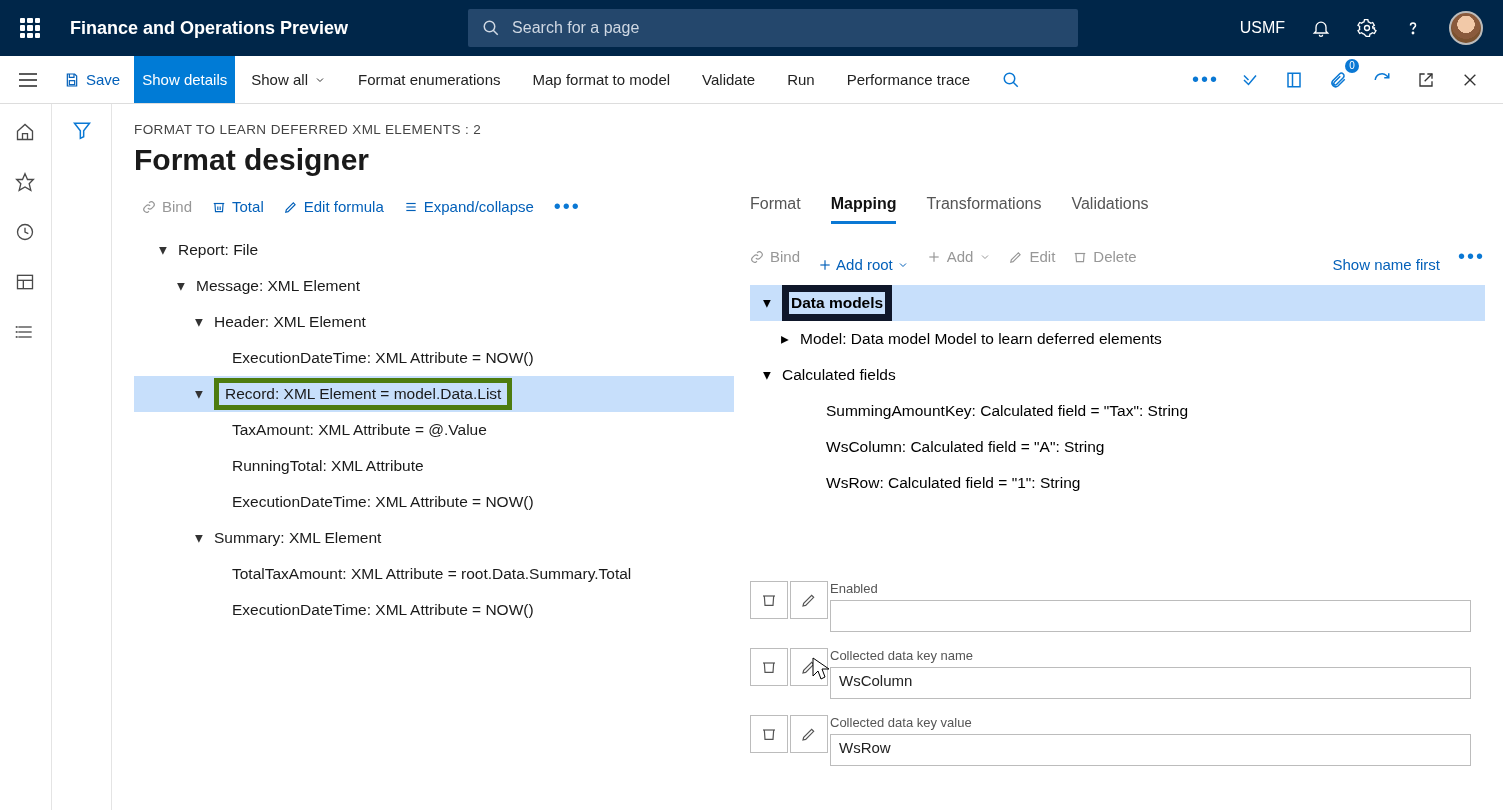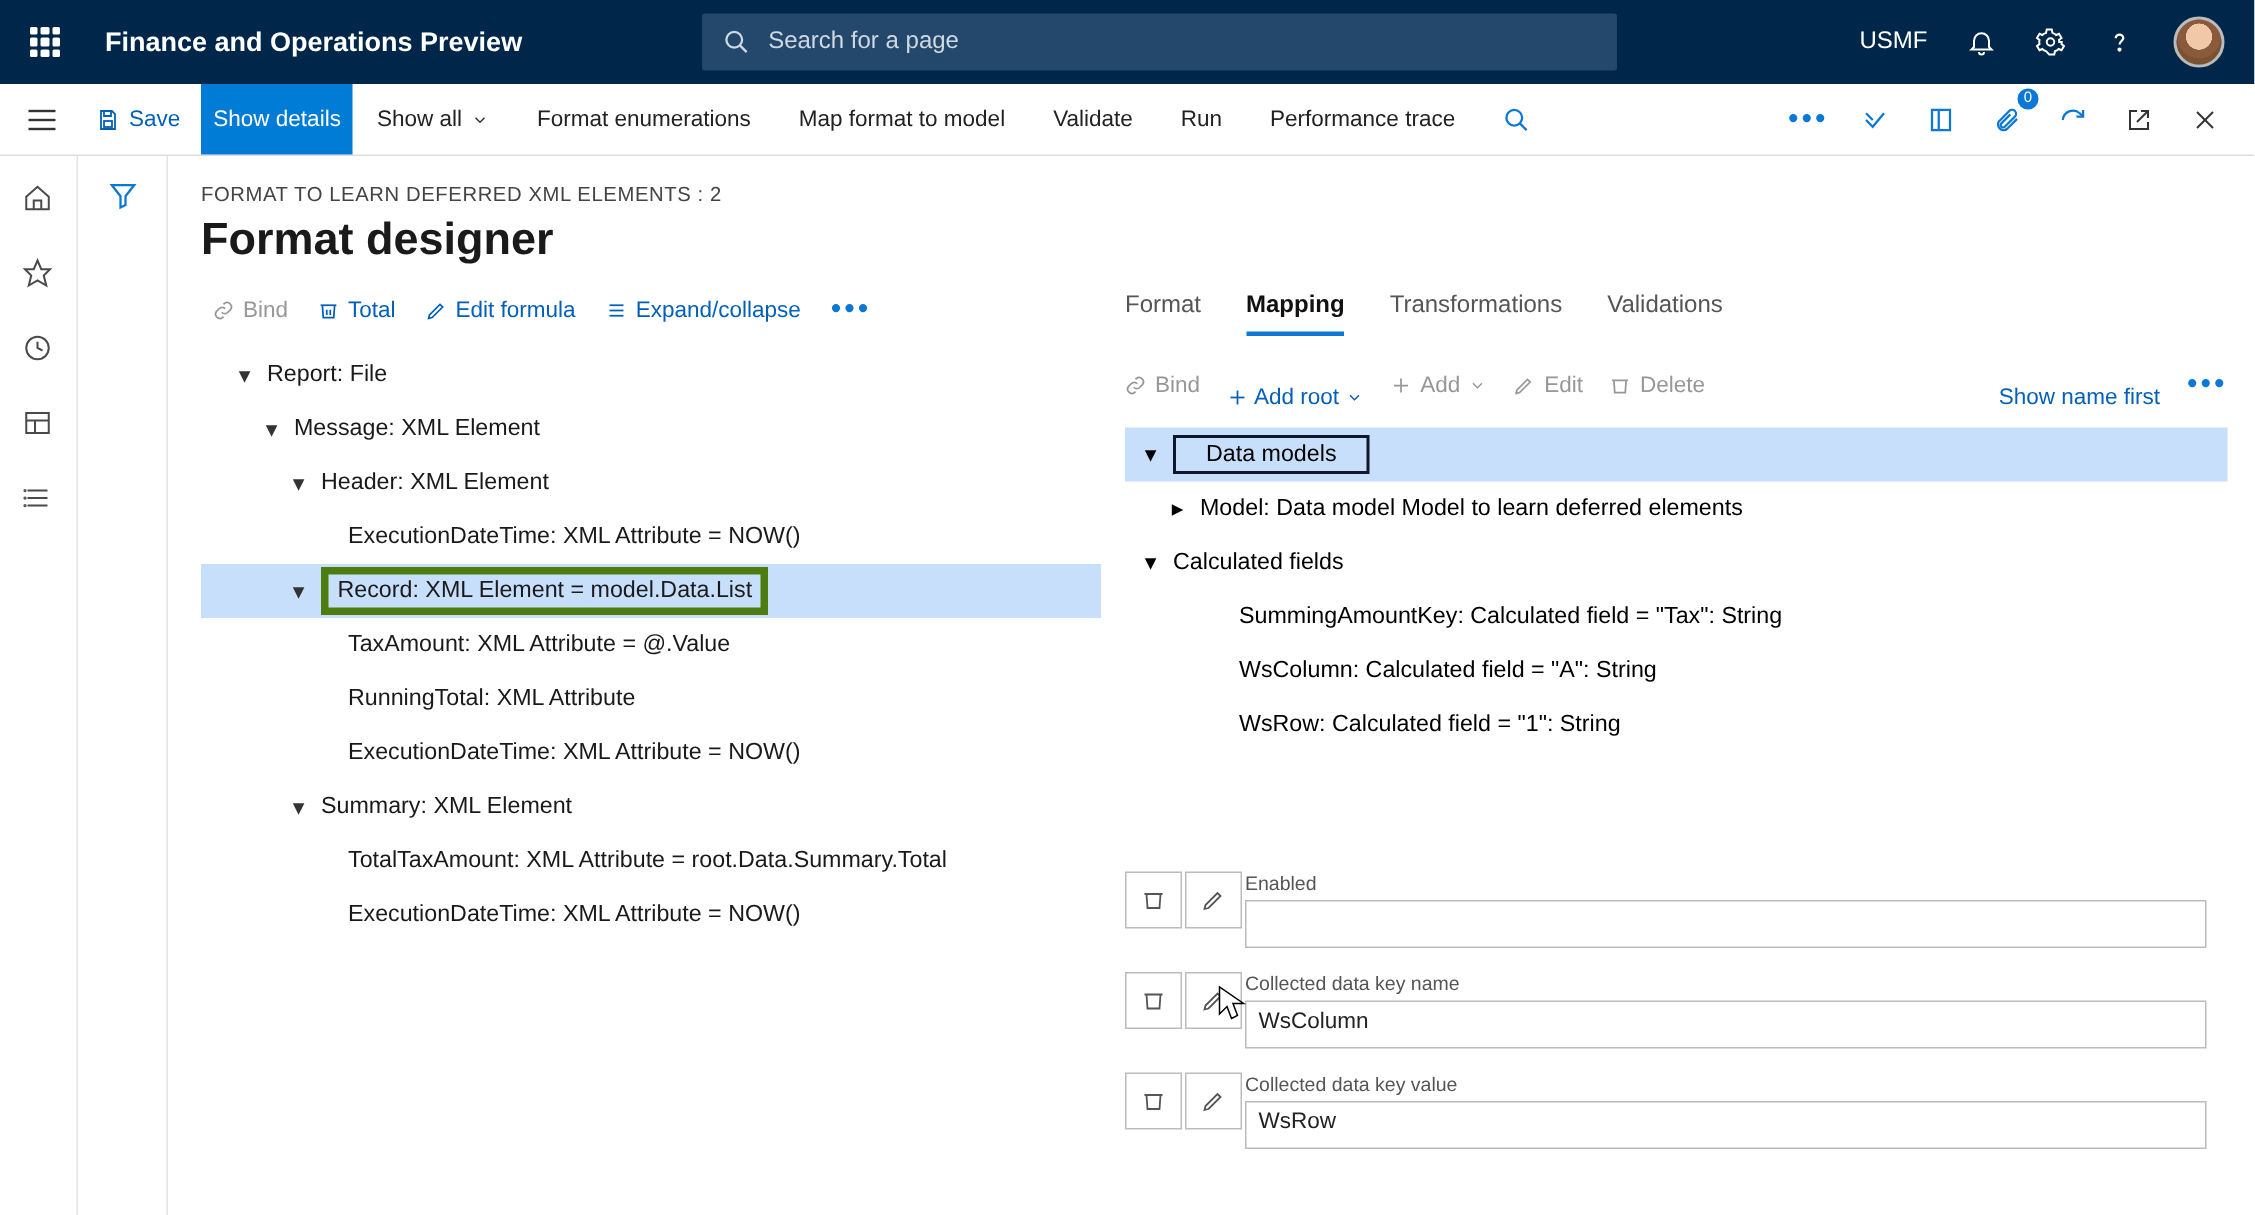--- a/index.html
+++ b/index.html
@@ -66,21 +66,21 @@
   .tabs { display:flex; gap:30px; font-size:16px; color:#555; margin-bottom:16px;}
   .tabs .tab { padding-bottom:8px; cursor:pointer;}
   .tabs .tab.active { color:#111; font-weight:600; border-bottom:3px solid #0a78d4;}
   .maptoolbar { display:flex; align-items:center; gap:18px; font-size:15px; margin-bottom:12px;}
   .maptoolbar .link { color:#0360b9; display:flex; align-items:center; gap:4px; cursor:pointer;margin-top:16px;}
   .maptoolbar .disabled { color:#979797; cursor:default;}
   .maptoolbar .showname { margin-left:auto; }
   .maptree { font-size:15.5px; }
   .maptree .mrow { display:flex; align-items:center; height:36px; }
   .mrow.selected { background:#c7dffb; }
-  .mrow.selected .mlabel { border:2px solid #0f172a; padding:2px 20px; }
+  .mrow.selected .mlabel { border:7px solid #0f172a; padding:2px 2px;font-weight:bold; }
   .mrow .caret { width:14px; margin-right:8px; display:flex; justify-content:center;}
   .mrow.ind0 { padding-left:10px;}
   .mrow.ind1 { padding-left:28px;}
   .mrow.ind2 { padding-left:54px;}
   .rightpane .scrollbar { position:absolute; right:0; top:58px; width:12px; bottom:200px; background:#f1f1f1; border-radius:6px;}
   .rightpane .scrollbar .thumb { width:100%; height:92%; background:#ccc; border-radius:6px; }
 
   
   .proplist { margin-top:40px; display:flex; flex-direction:column; gap:16px; padding-right:14px;}
   .prop { display:flex; align-items:flex-start; gap:2px;}

